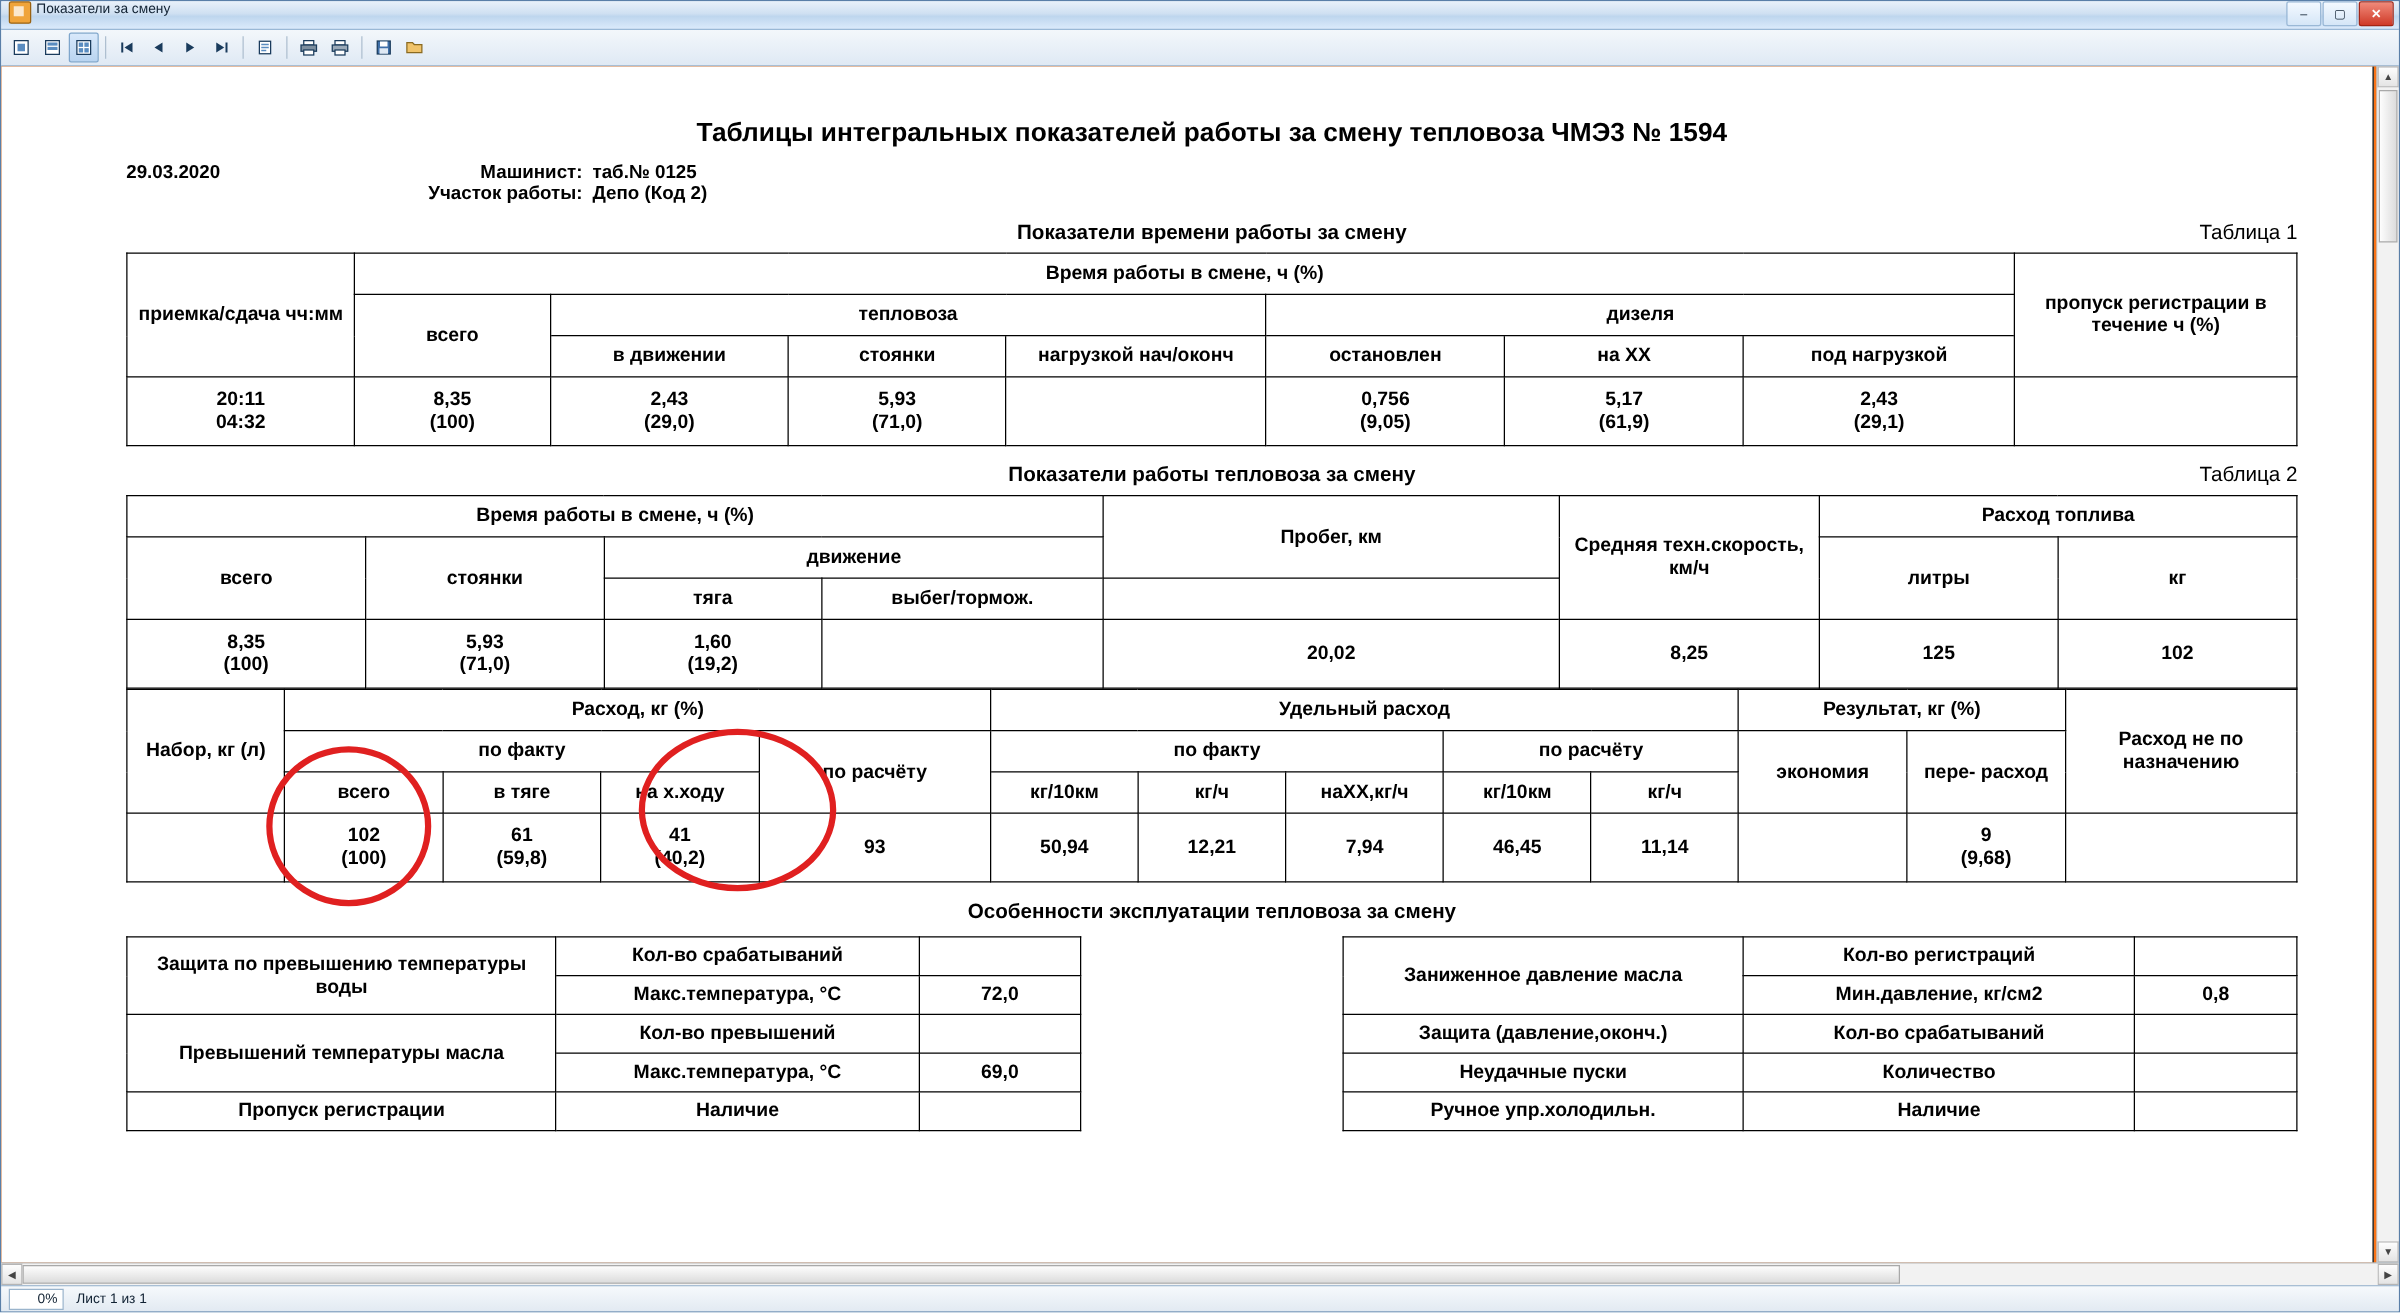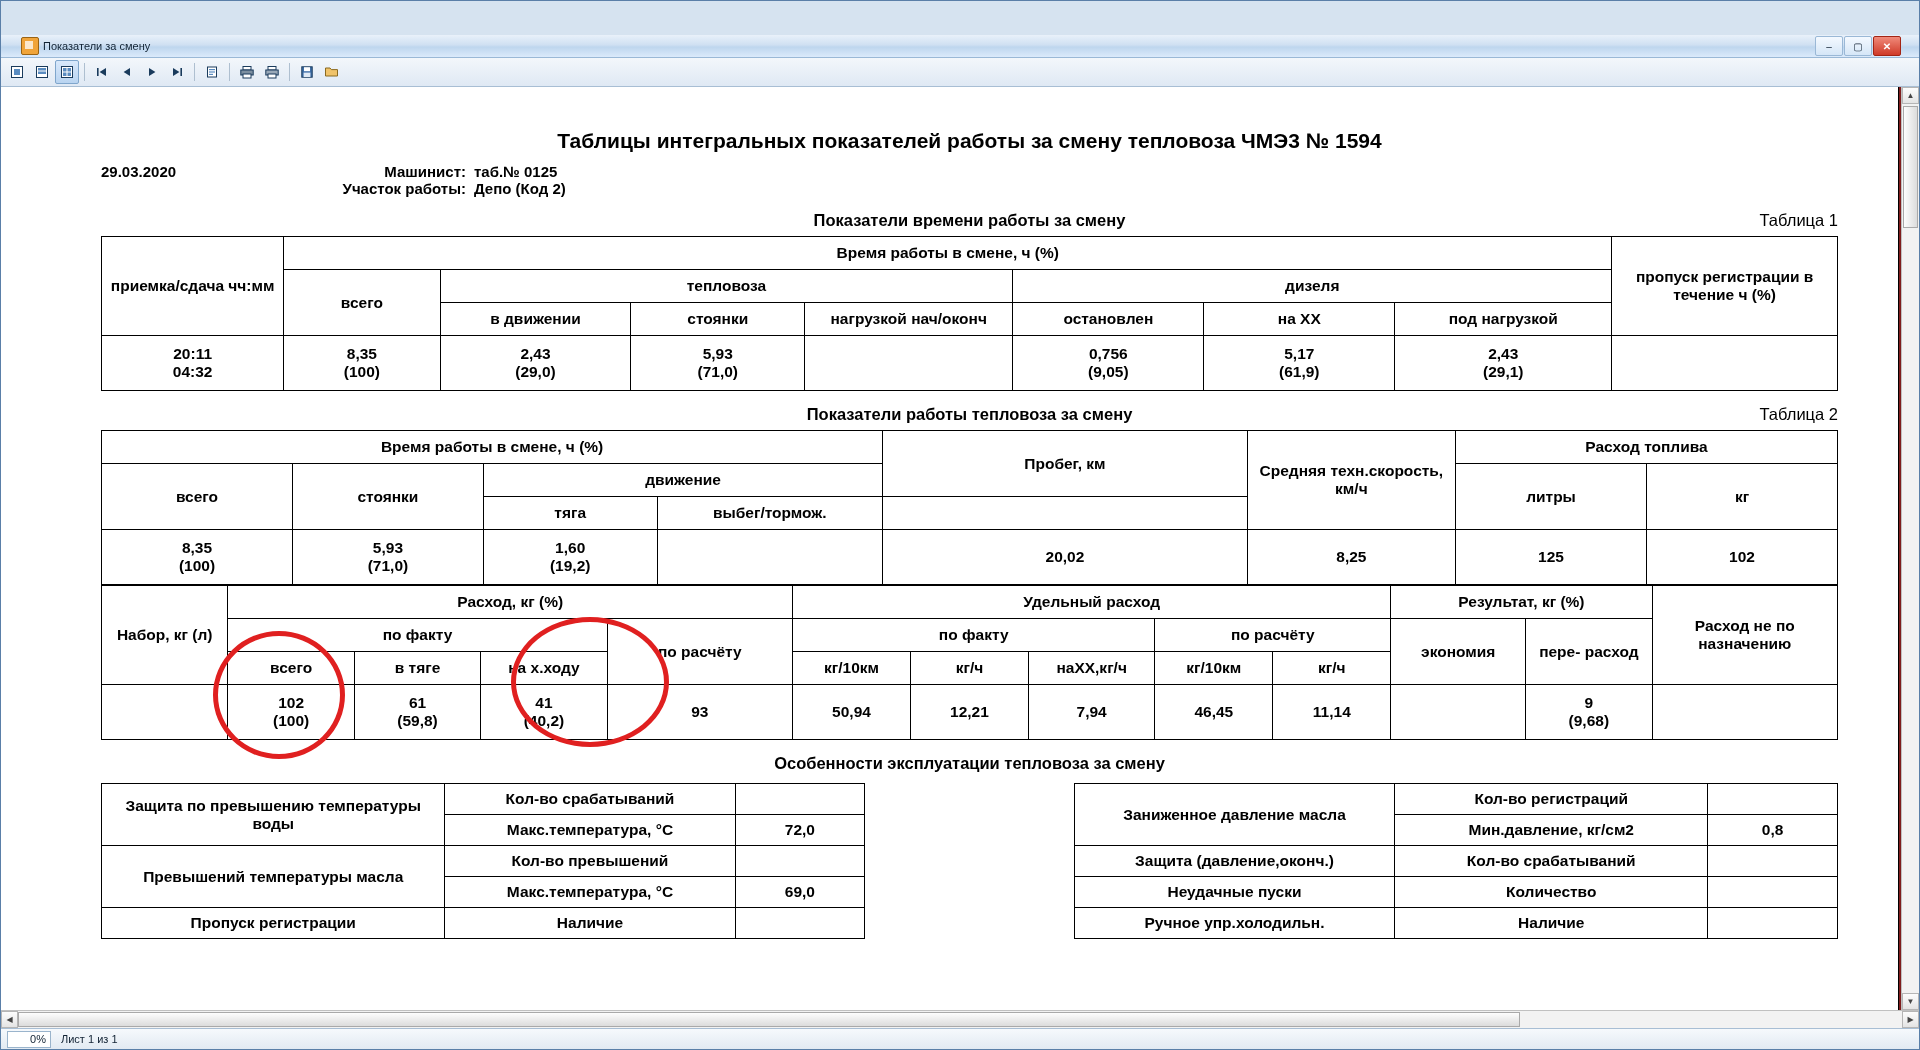--- a/index.html
+++ b/index.html
@@ -20,25 +20,24 @@
     border: 1px solid #5a7fa8;
     display: flex;
     flex-direction: column;
   }
 
   
   .titlebar {
     height: 22px;
     background: linear-gradient(to bottom, #e9f1fa 0%, #cfe0f2 45%, #bed6ee 55%, #dbeafb 100%);
     display: flex;
-    align-items: center;
-    padding: 0 18px;
+    align-items: flex-start;
+    padding: 0 4px;
     border-bottom: 1px solid #9ab8d6;
     flex: none;
-    margin-top: 34px;
   }
   .titlebar .app-icon {
     width: 16px; height: 16px;
     margin: 0 4px 0 2px;
     background: #f0a43a;
     border: 1px solid #9a6313;
     border-radius: 2px;
     position: relative;
   }
   .titlebar .app-icon:after {
@@ -108,21 +107,21 @@
     flex: 1 1 auto;
     position: relative;
     background: #8c9bab;
     overflow: hidden;
     display: flex;
   }
   .doc-scroll {
     flex: 1 1 auto;
     position: relative;
     overflow: hidden;
-    background: #7f1d1d;
+    background: #f97316;
   }
   .page {
     position: absolute;
     left: 0; top: 0;
     width: 1897px;
     height: 1000px;
     background: #ffffff;
     border-right: 1px solid #000;
   }
   .page-inner {

